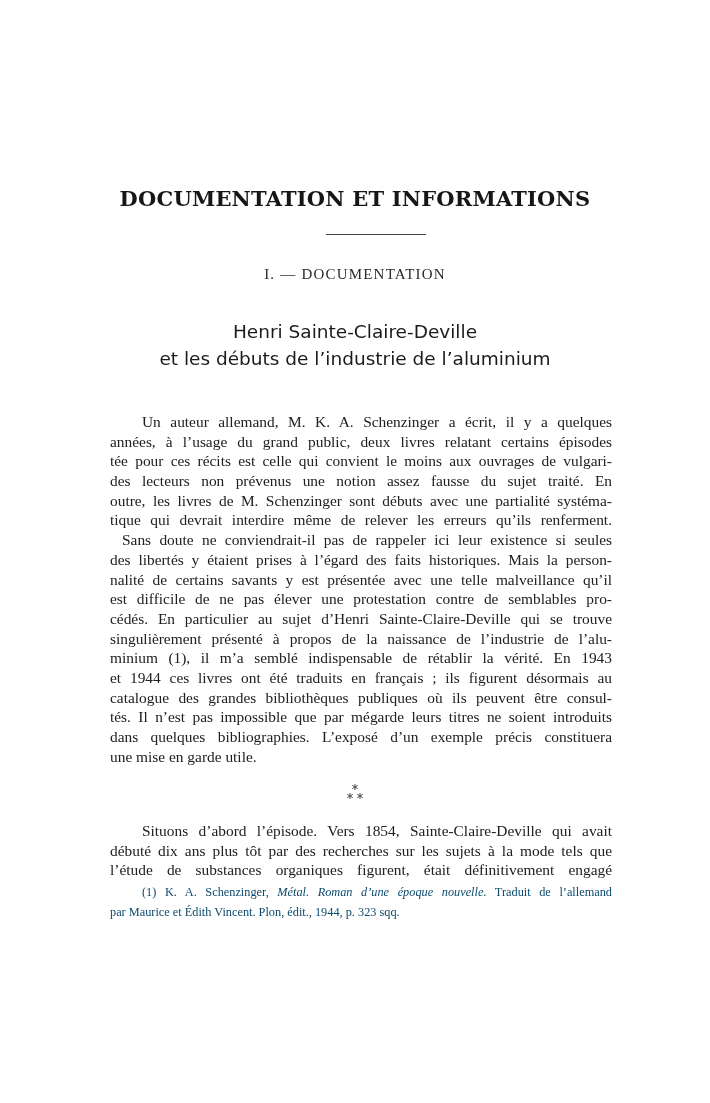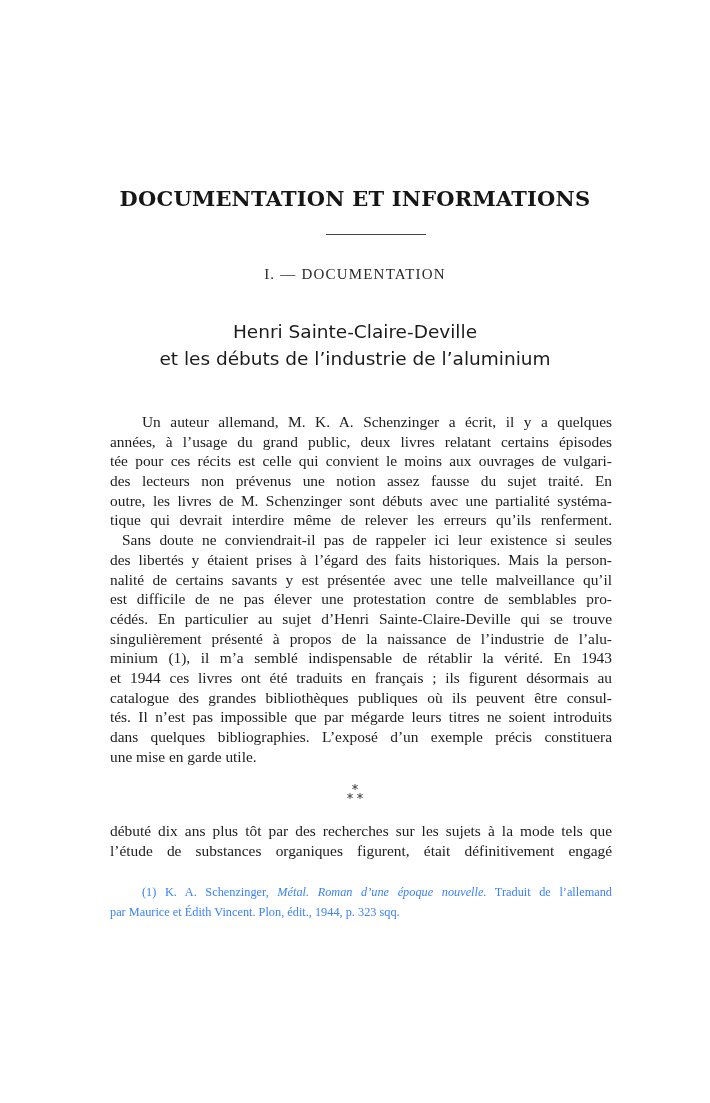--- a/index.html
+++ b/index.html
@@ -51,21 +51,21 @@
       font-family: "DejaVu Serif", serif; font-size: 12px; line-height: 9px; color: #222;
     }
     .body-text-2 {
       position: absolute; left: 110px; width: 502px; top: 821px;
       font-family: "Liberation Serif", serif; font-size: 15.4px;
       line-height: 19.7px; color: #202020;
     }
     .footnote {
       position: absolute; left: 110px; width: 502px; top: 884px;
       font-family: "Liberation Serif", serif; font-size: 12.3px;
-      line-height: 17px; color: #3b82f6;
+      line-height: 17px; color: #0c4a6e;
     }
     .footnote i { font-style: italic; }
   </style>
 </head>
 <body>
 
 <div class="page-title">DOCUMENTATION ET INFORMATIONS</div>
 <div class="title-rule"></div>
 <div class="section-heading">I. — DOCUMENTATION</div>
 
@@ -98,20 +98,21 @@
     <span class="line last">une mise en garde utile.</span>
   </div>
 </div>
 
 <div class="asterism">
   <div>*</div>
   <div>* *</div>
 </div>
 
 <div class="body-text-2">
+  <span class="line indent">Situons d’abord l’épisode. Vers 1854, Sainte-Claire-Deville qui avait</span>
   <span class="line">débuté dix ans plus tôt par des recherches sur les sujets à la mode tels que</span>
   <span class="line">l’étude de substances organiques figurent, était définitivement engagé</span>
 </div>
 
 <div class="footnote">
   <span class="line indent"><span>(1)</span> <span>K. A. Schenzinger,</span> <i>Métal. Roman d’une époque nouvelle.</i> <span>Traduit de l’allemand</span></span>
   <span class="line last">par Maurice et Édith Vincent. Plon, édit., 1944, p. 323 sqq.</span>
 </div>
 
 </body></html>

